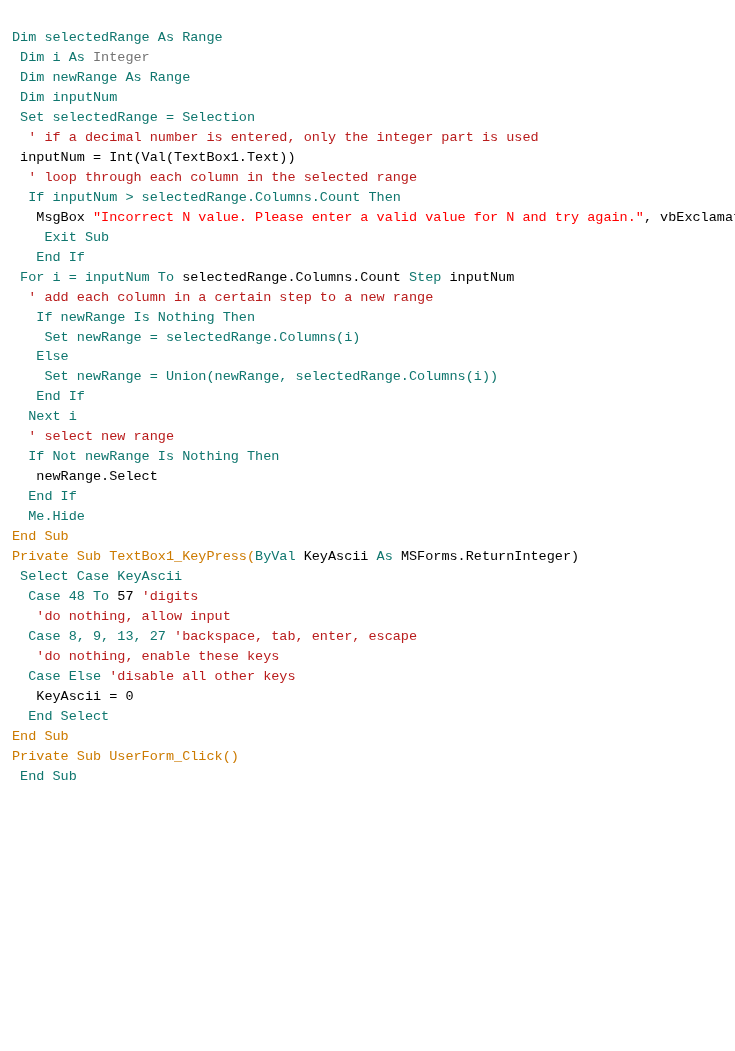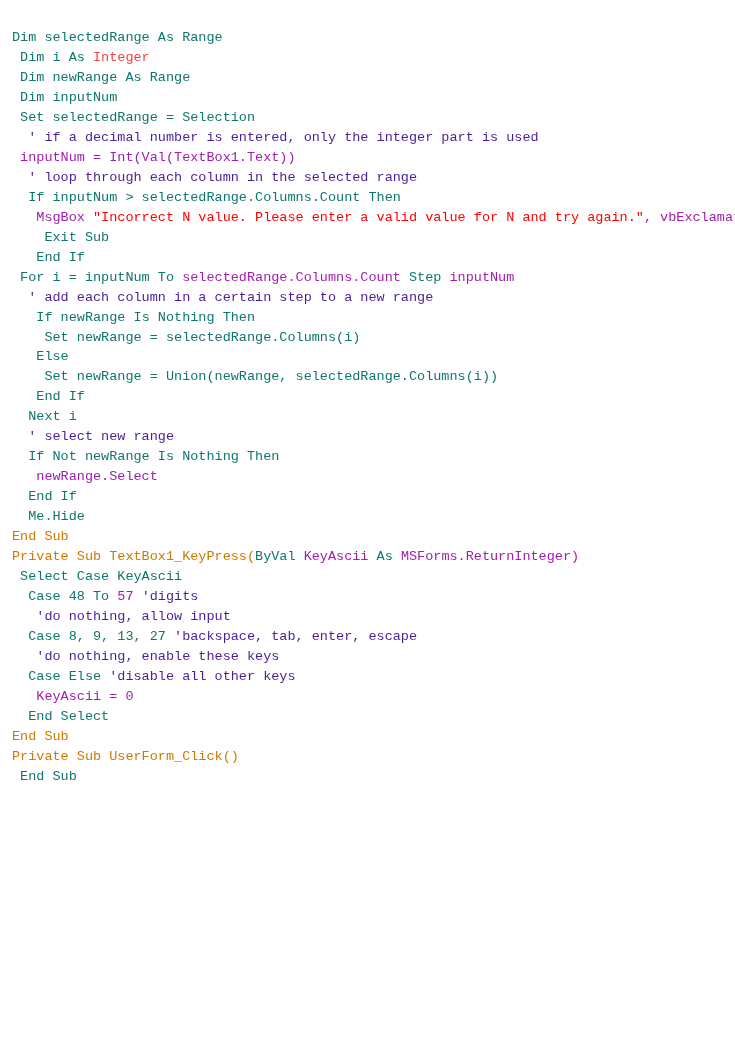--- a/index.html
+++ b/index.html
@@ -17,23 +17,23 @@
       padding: 8px 12px;
       width: 735px;
       min-height: 1051px;
     }
 
     .code-block {
       white-space: pre;
     }
 
     .kw-blue { color: #0f766e; }       
-    .kw-purple { color: #ef4444; }    
-    .kw-green { color: #4c1d95; }      
+    .kw-purple { color: #737373; }    
+    .kw-green { color: #b91c1c; }      
     .kw-red { color: #ff0000; }        
     .kw-orange { color: #cc7a00; }     
-    .normal { color: #a21caf; }
+    .normal { color: #000000; }
   </style>
 </head>
 <body>
 
 <div class="code-block">
 <div><span class="kw-blue">Dim selectedRange As Range</span></div><div><span class="kw-blue"> Dim i As </span><span class="kw-purple">Integer</span></div><div><span class="kw-blue"> Dim newRange As Range</span></div><div><span class="kw-blue"> Dim inputNum</span></div><div><span class="normal"></span></div><div><span class="kw-blue"> Set selectedRange = Selection</span></div><div><span class="kw-green">  ' if a decimal number is entered, only the integer part is used</span></div><div><span class="normal"> inputNum = Int(Val(TextBox1.Text))</span></div><div><span class="kw-green">  ' loop through each column in the selected range</span></div><div><span class="kw-blue">  If inputNum &gt; selectedRange.Columns.Count </span><span class="kw-blue">Then</span></div><div><span class="normal">   MsgBox </span><span class="kw-red">"Incorrect N value. Please enter a valid value for N and try again."</span><span class="normal">, vbExclamation, </span></div><div><span class="kw-blue">    Exit Sub</span></div><div><span class="kw-blue">   End If</span></div><div><span class="normal"></span></div><div><span class="kw-blue"> For i = inputNum </span><span class="kw-blue">To</span><span class="normal"> selectedRange.Columns.Count </span><span class="kw-blue">Step</span><span class="normal"> inputNum</span></div><div><span class="kw-green">  ' add each column in a certain step to a new range</span></div><div><span class="normal"></span></div><div><span class="kw-blue">   If newRange </span><span class="kw-blue">Is Nothing Then</span></div><div><span class="kw-blue">    Set newRange = selectedRange.Columns(i)</span></div><div><span class="kw-blue">   Else</span></div><div><span class="kw-blue">    Set newRange = Union(newRange, selectedRange.Columns(i))</span></div><div><span class="kw-blue">   End If</span></div><div><span class="normal"></span></div><div><span class="kw-blue">  Next i</span></div><div><span class="normal"></span></div><div><span class="kw-green">  ' select new range</span></div><div><span class="kw-blue">  If Not newRange </span><span class="kw-blue">Is Nothing Then</span></div><div><span class="normal">   newRange.Select</span></div><div><span class="kw-blue">  End If</span></div><div><span class="normal"></span></div><div><span class="kw-blue">  Me.Hide</span></div><div><span class="normal"></span></div><div><span class="kw-orange">End Sub</span></div><div><span class="normal"></span></div><div><span class="kw-orange">Private Sub TextBox1_KeyPress(</span><span class="kw-blue">ByVal</span><span class="normal"> KeyAscii </span><span class="kw-blue">As</span><span class="normal"> MSForms.ReturnInteger)</span></div><div><span class="kw-blue"> Select Case KeyAscii</span></div><div><span class="kw-blue">  Case 48 </span><span class="kw-blue">To</span><span class="normal"> 57 </span><span class="kw-green">'digits</span></div><div><span class="kw-green">   'do nothing, allow input</span></div><div><span class="kw-blue">  Case 8, 9, 13, 27 </span><span class="kw-green">'backspace, tab, enter, escape</span></div><div><span class="kw-green">   'do nothing, enable these keys</span></div><div><span class="kw-blue">  Case Else </span><span class="kw-green">'disable all other keys</span></div><div><span class="normal">   KeyAscii = 0</span></div><div><span class="kw-blue">  End Select</span></div><div><span class="normal"></span></div><div><span class="kw-orange">End Sub</span></div><div><span class="normal"></span></div><div><span class="kw-orange">Private Sub UserForm_Click()</span></div><div><span class="kw-blue"> End Sub</span></div></div>
 
 </body></html>

